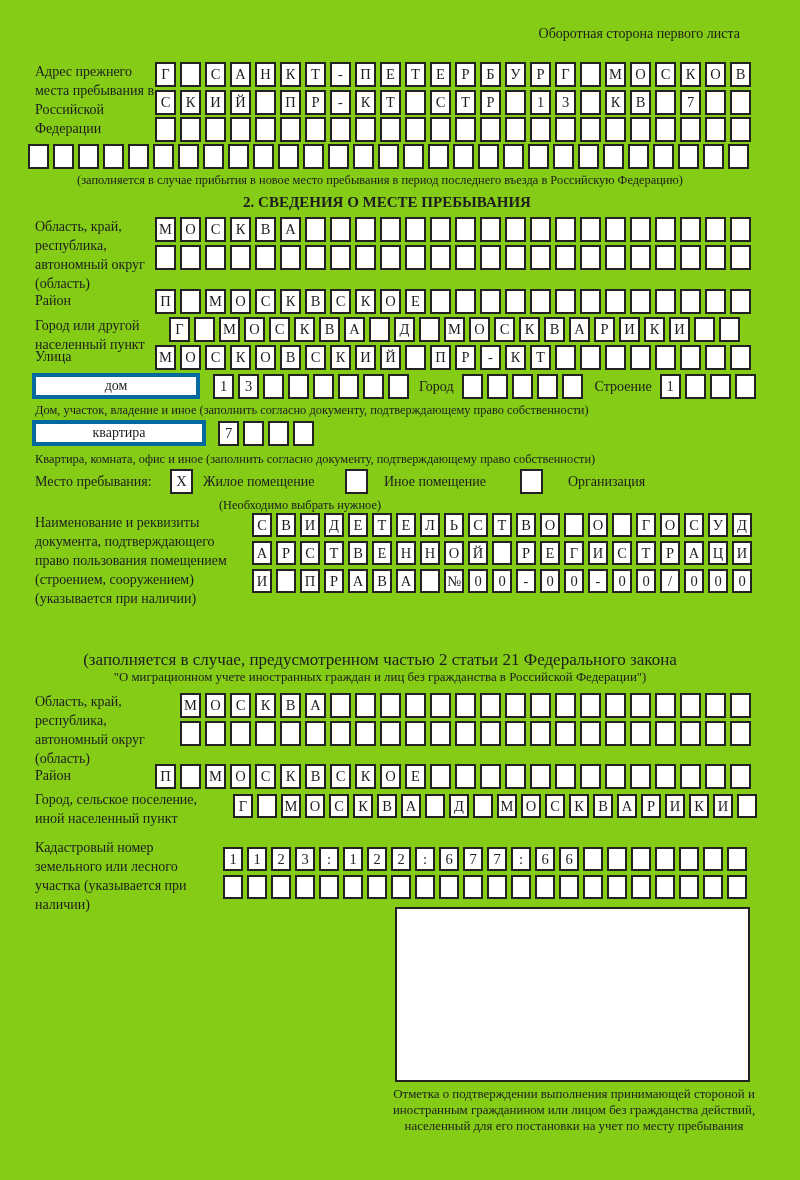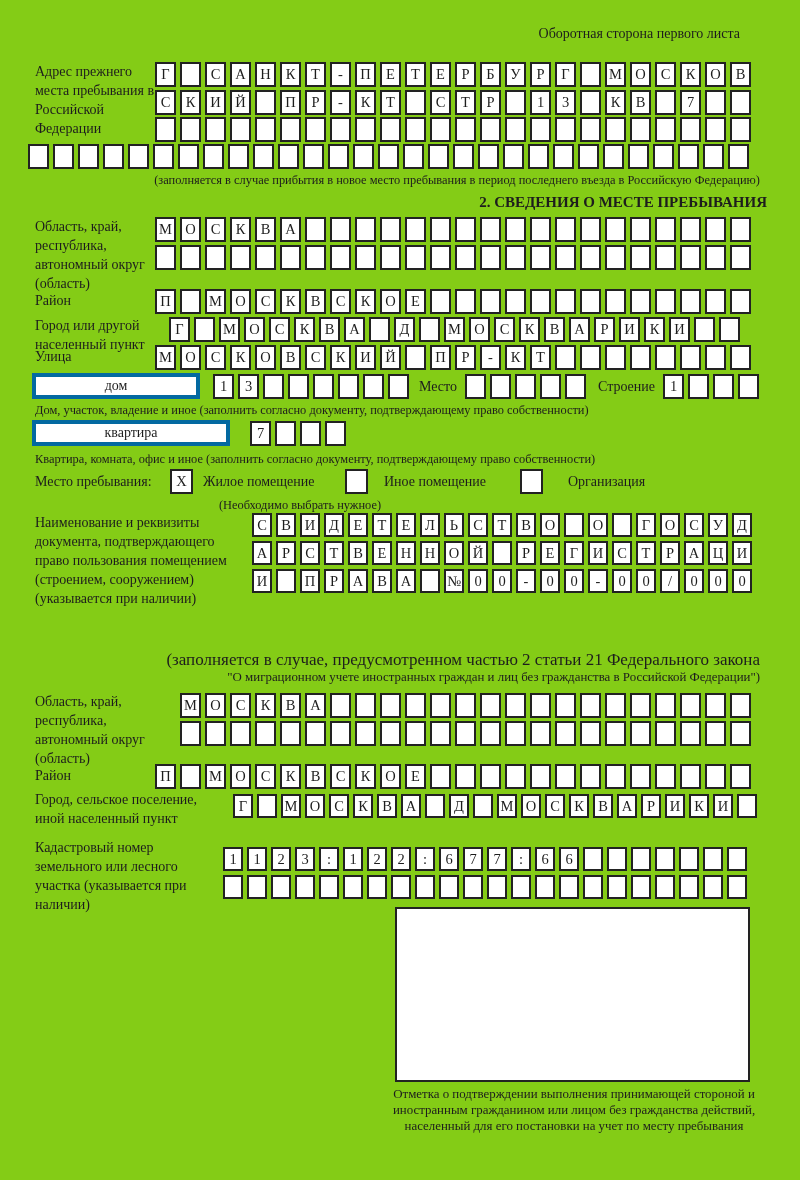--- a/index.html
+++ b/index.html
@@ -5,21 +5,21 @@
   html,body{margin:0;padding:0;background:#fff;}
   #page{
     position:relative;width:800px;height:1180px;background:#84cc16;
     font-family:"Liberation Serif","DejaVu Serif",serif;color:#1d1d1d;
     overflow:hidden;
   }
   .abs{position:absolute;}
   .lbl{font-size:14px;line-height:19px;}
   .small{font-size:12.4px;line-height:16px;}
   .title{font-size:15px;font-weight:bold;margin-left:7px;}
-  .center{width:760px;left:0;text-align:right;}
+  .center{width:760px;left:0;text-align:center;}
   .cells{display:flex;gap:4px;}
   .cell{
     width:21px;height:25px;box-sizing:border-box;border:2px solid #222;
     display:flex;align-items:center;justify-content:center;
     font-size:14.5px;flex:0 0 auto;background:#fff;
   }
   .tight .cell{width:20px;height:24px;}
   .widebox{
     box-sizing:border-box;border:4px solid #0369a1;height:26px;
     display:flex;align-items:center;justify-content:center;font-size:14px;background:#fff;
@@ -296,41 +296,41 @@
     <div class="cells">
         <div class="cell">1</div>
         <div class="cell">3</div>
         <div class="cell"></div>
         <div class="cell"></div>
         <div class="cell"></div>
         <div class="cell"></div>
         <div class="cell"></div>
         <div class="cell"></div>
       </div>
-    <div class="lbl" style="margin:0 8px 0 10px;">Место</div>
+    <div class="lbl" style="margin:0 8px 0 10px;">Город</div>
     <div class="cells">
         <div class="cell"></div>
         <div class="cell"></div>
         <div class="cell"></div>
         <div class="cell"></div>
         <div class="cell"></div>
       </div>
     <div class="lbl" style="margin:0 8px 0 12px;">Строение</div>
     <div class="cells">
         <div class="cell">1</div>
         <div class="cell"></div>
         <div class="cell"></div>
         <div class="cell"></div>
       </div>
   </div>
 
   <div class="abs small" style="top:402px;left:35px;">Дом, участок, владение и иное (заполнить согласно документу, подтверждающему право собственности)</div>
 
   <div class="abs inlinerow" style="top:420px;left:32px;">
-    <div class="widebox" style="width:198px;margin-right:20px;">квартира</div>
+    <div class="widebox" style="width:174px;margin-right:12px;">квартира</div>
     <div class="cells">
         <div class="cell">7</div>
         <div class="cell"></div>
         <div class="cell"></div>
         <div class="cell"></div>
       </div>
   </div>
 
   <div class="abs small" style="top:451px;left:35px;">Квартира, комната, офис и иное (заполнить согласно документу, подтверждающему право собственности)</div>
 

